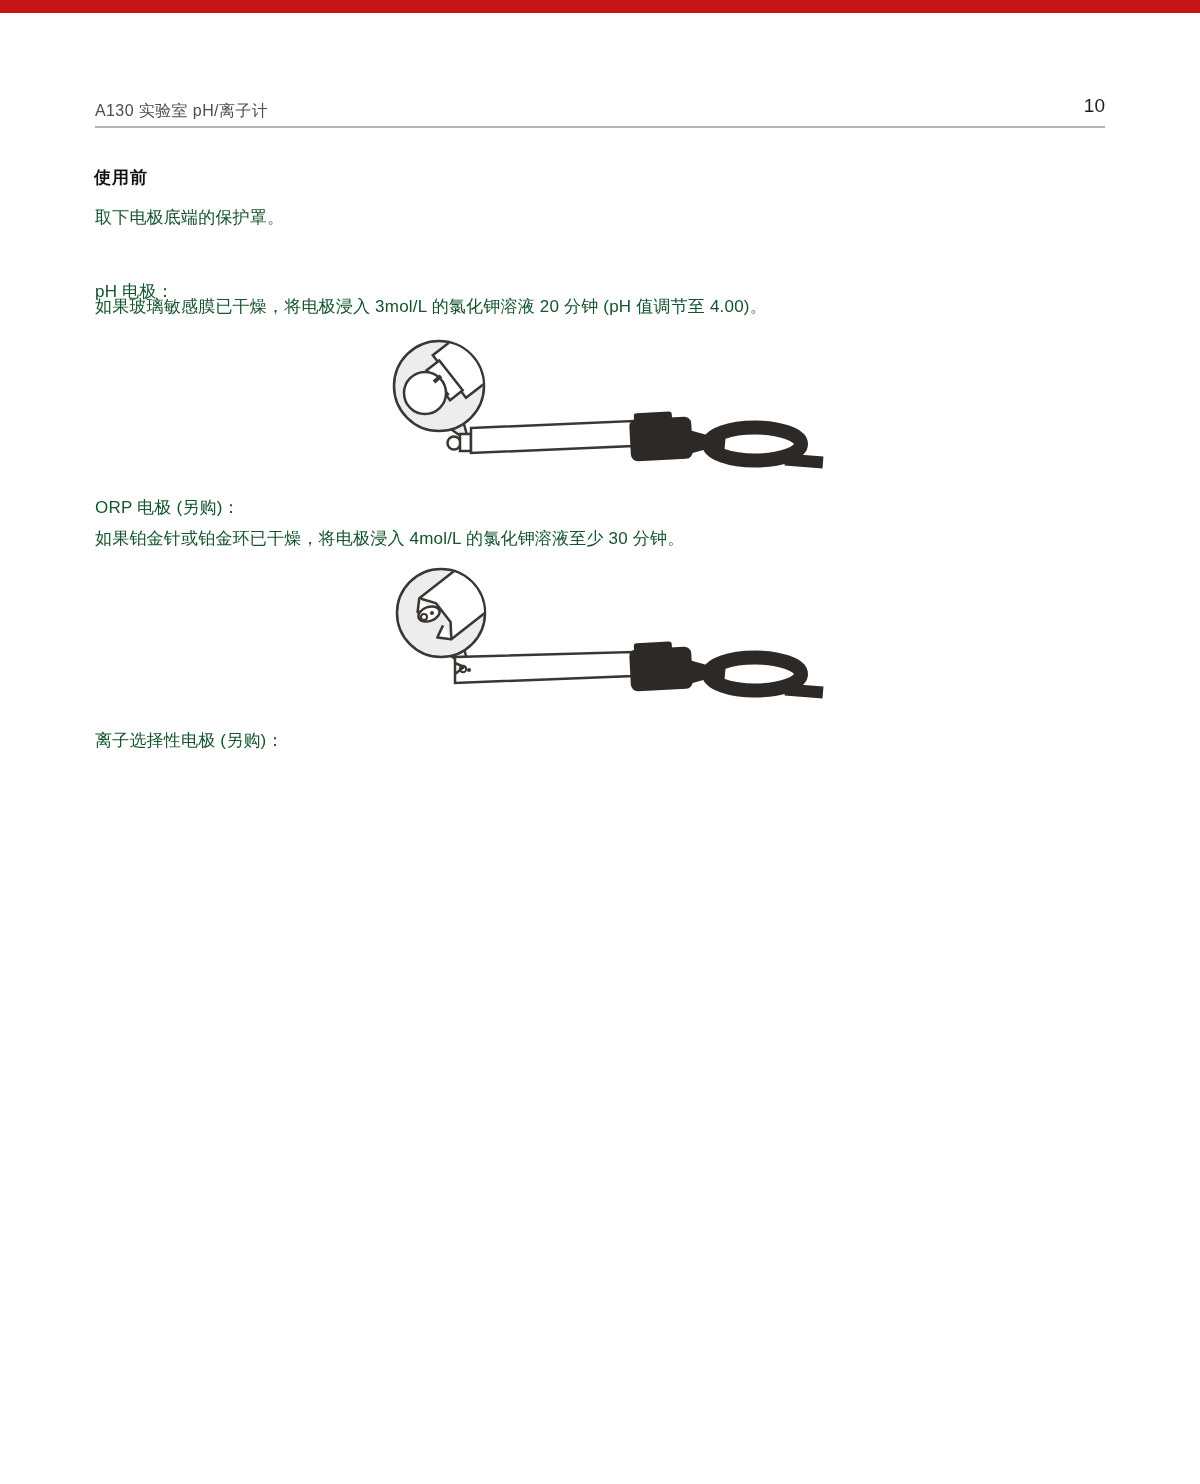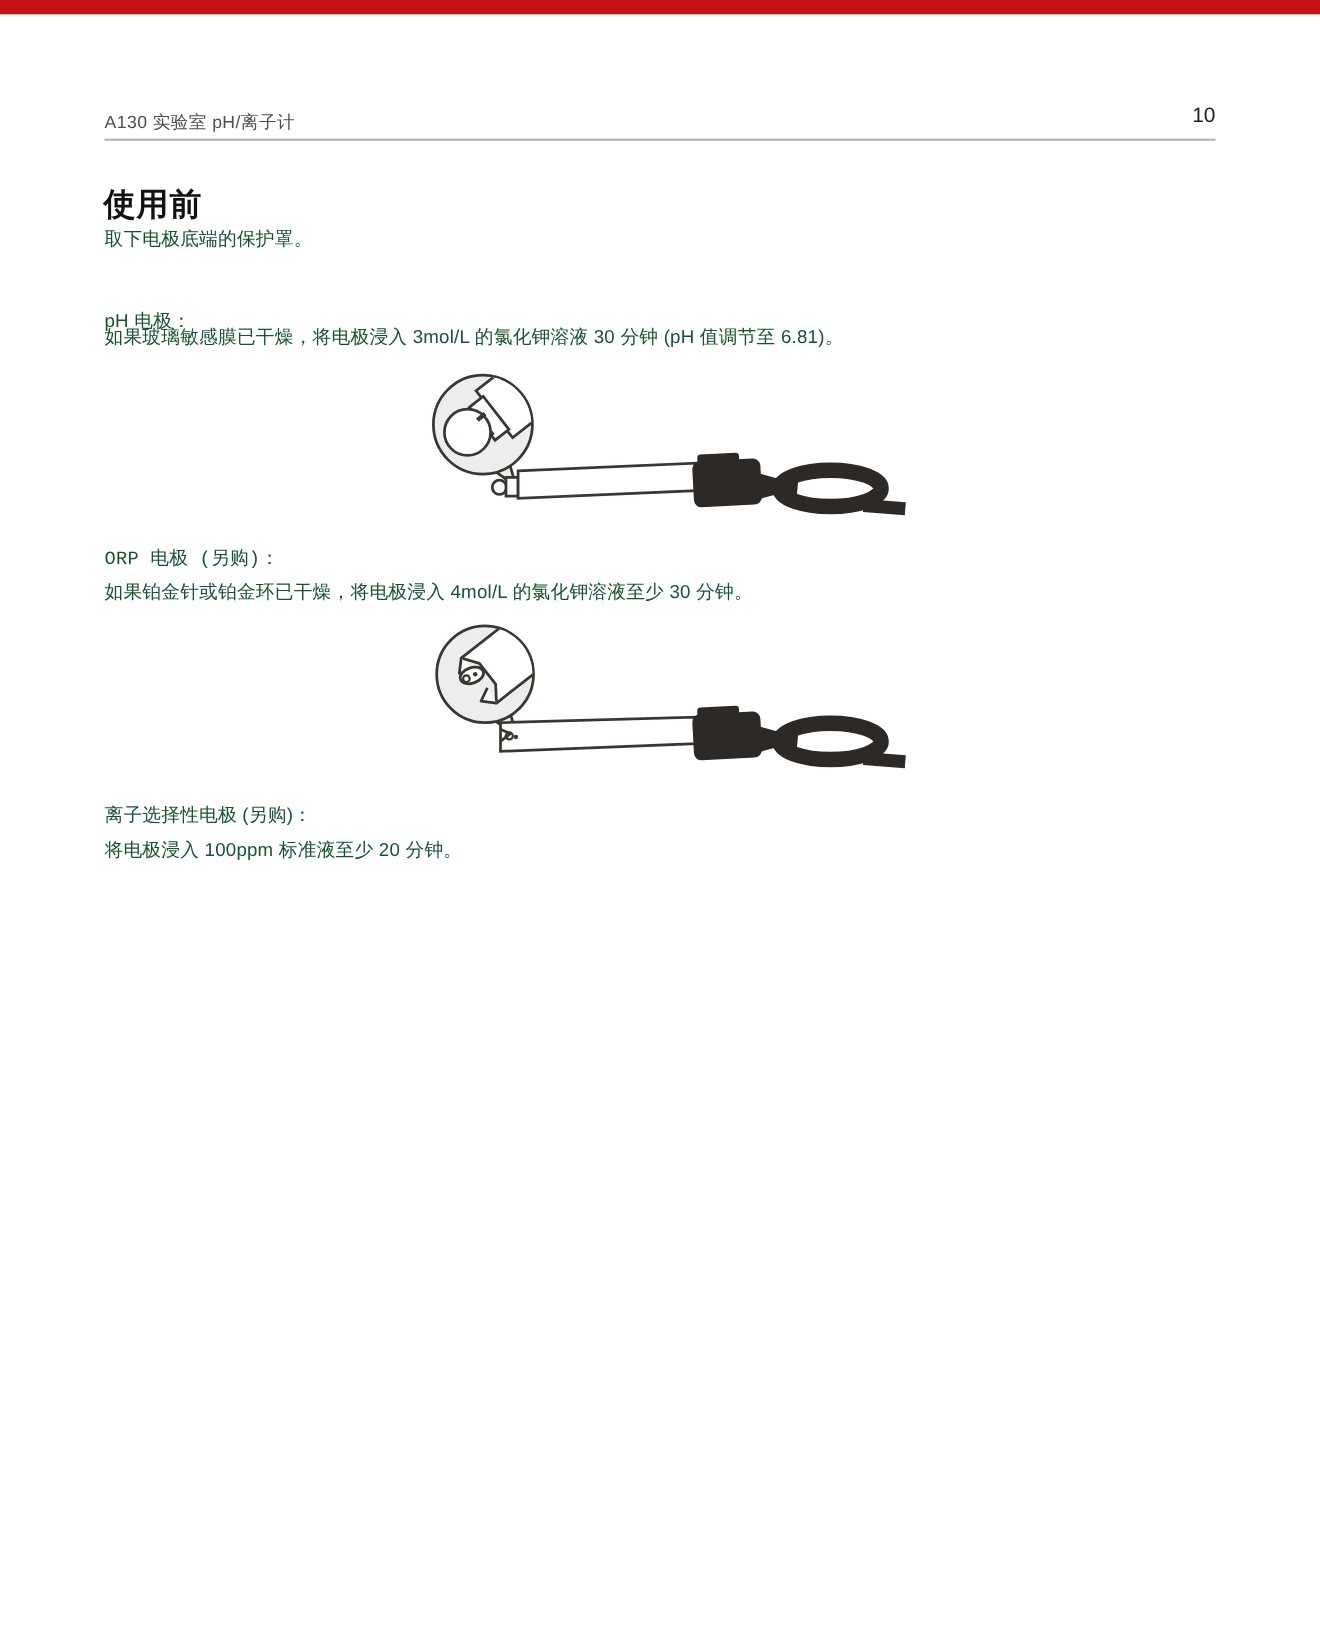--- a/index.html
+++ b/index.html
@@ -2,26 +2,26 @@
 <html><head>
 <meta charset="utf-8">
 <style>
   html,body{margin:0;padding:0;background:#ffffff;}
   body{width:1200px;height:1484px;font-family:"Liberation Sans",sans-serif;}
   .page{position:relative;width:1200px;height:1484px;background:#ffffff;overflow:hidden;}
   .top-bar{position:absolute;left:0;top:0;width:1200px;height:13px;background:#c61414;}
   .header-title{position:absolute;left:95px;top:101px;font-size:16px;color:#4d4d4d;letter-spacing:0.4px;white-space:nowrap;}
   .page-number{position:absolute;top:95px;right:95px;font-size:19px;color:#1e1e1e;}
   .header-rule{position:absolute;left:95px;top:126px;width:1010px;height:2px;background:#b4b4b4;}
-  .section-title{position:absolute;left:94px;top:166px;margin:0;font-size:29px;font-weight:700;color:#111111;letter-spacing:1px;}
+  .section-title{position:absolute;left:94px;top:166px;margin:0;font-size:17px;font-weight:700;color:#111111;letter-spacing:1px;}
   .body{position:absolute;left:95px;margin:0;font-size:17px;color:#14532d;white-space:nowrap;letter-spacing:0.2px;}
   .t-intro{top:206px;}
   .t-ph-label{top:280px;}
   .t-ph-desc{top:295px;}
-  .t-orp-label{top:496px;font-family:Liberation Mono, monospace;}
+  .t-orp-label{top:496px;}
   .t-orp-desc{top:527px;}
   .t-ise-label{top:729px;}
   .t-ise-desc{top:761px;}
   .illus{position:absolute;left:383px;}
   .illus-1{top:332px;}
   .illus-2{top:562px;}
 </style>
 </head>
 <body>
 
@@ -30,21 +30,21 @@
   <div class="top-bar" style="background: rgb(198, 20, 20);"></div>
 
   <span class="header-title">A130 实验室 pH/离子计</span>
   <span class="page-number">10</span>
   <div class="header-rule" style="background: rgb(180, 180, 180);"></div>
 
   <h1 class="section-title">使用前</h1>
   <p class="body t-intro">取下电极底端的保护罩。</p>
 
   <p class="body t-ph-label">pH 电极：</p>
-  <p class="body t-ph-desc">如果玻璃敏感膜已干燥，将电极浸入 3mol/L 的氯化钾溶液 30 分钟 (pH 值调节至 6.81)。</p>
+  <p class="body t-ph-desc">如果玻璃敏感膜已干燥，将电极浸入 3mol/L 的氯化钾溶液 20 分钟 (pH 值调节至 4.00)。</p>
 
   <svg class="illus illus-1" width="450" height="142" viewBox="0 0 450 142">
     <defs>
       <clipPath id="bubbleClip1">
           <circle cx="56" cy="54" r="44"></circle>
         </clipPath>
     </defs>
 
     <path d="M 58 90 L 86 110 L 77 78 Z" fill="#ededed" stroke="#3a3632" stroke-width="2.5" stroke-linejoin="round"></path>
 
@@ -109,15 +109,14 @@
       </g>
       <g stroke="#2d2926" fill="none">
         <line x1="320" y1="110" x2="342" y2="112" stroke-width="13"></line>
         <ellipse cx="372" cy="112" rx="46" ry="16.5" stroke-width="14"></ellipse>
         <line x1="408" y1="128" x2="434" y2="130" stroke-width="12" stroke-linecap="square"></line>
       </g>
     </g>
   </svg>
 
   <p class="body t-ise-label">离子选择性电极 (另购)：</p>
-  <p class="body t-ise-desc">将电极浸入 100ppm 标准液至少 20 分钟。</p>
 
 </div>
 
 </body></html>

